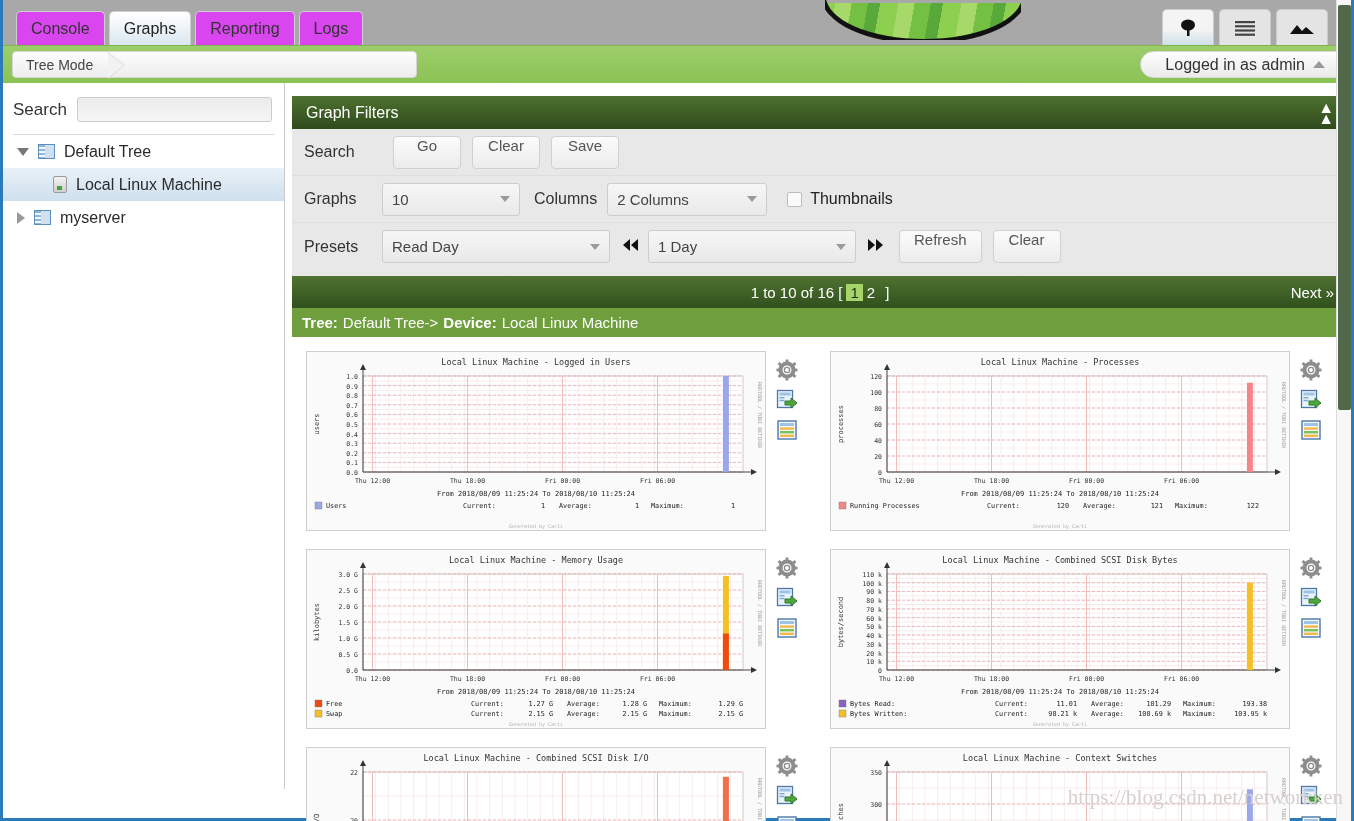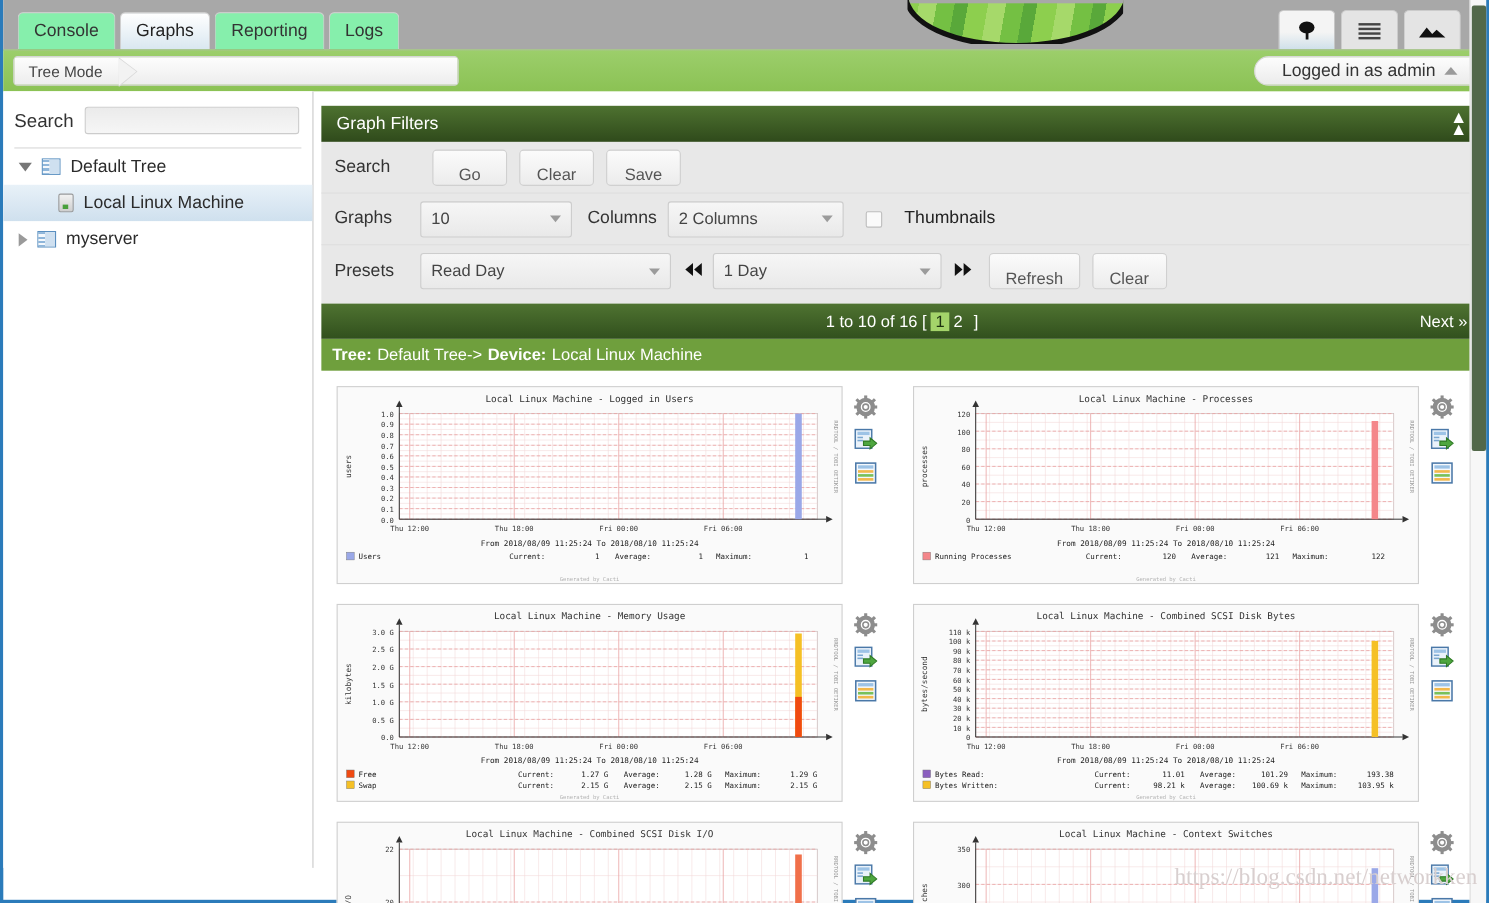--- a/index.html
+++ b/index.html
@@ -12,21 +12,21 @@
   }
   #app { position: relative; width: 1354px; height: 821px; background: #fff;
          border-left: 3px solid #2b7bba; border-right: 3px solid #2b7bba;
          border-bottom: 3px solid #2b7bba; }
 
   
   .topbar { position: absolute; left: 0; top: 0; width: 1348px; height: 45px;
             background: #a8a8a8; }
   .tabs { position: absolute; left: 13px; top: 11px; display: flex; gap: 4px; }
   .tab { height: 34px; padding: 0 14px; display: flex; align-items: center;
-         font-size: 16px; color: #333; background: #86efac;
+         font-size: 16px; color: #333; background: #d946ef;
          border-radius: 5px 5px 0 0; border: 1px solid #cfcfcf; border-bottom: none;
          cursor: pointer; }
   .tab.active { background: linear-gradient(#ffffff, #d9e7f0); color: #222; }
 
   .logo { position: absolute; left: 822px; top: 0; width: 196px; height: 40px;
           overflow: hidden; }
   .logo .arc { position: absolute; left: -4px; top: -52px; width: 206px; height: 96px;
                border-radius: 50%; overflow: hidden;
                background: repeating-linear-gradient(100deg,
                  #8dcf4e 0px, #8dcf4e 18px,
@@ -105,21 +105,21 @@
           border-bottom: 1px solid #dedede; }
   .frow:last-child { border-bottom: none; }
   .flabel { width: 78px; font-size: 16px; color: #333; }
   .txtbox { width: 280px; height: 33px; border:1px solid #cdcdcd; border-radius:3px;
             background: linear-gradient(#eeeeee,#f8f8f8); display:flex; align-items:center;
             padding: 0 8px; justify-content: space-between; }
   .txtbox .ph { font-size: 15px; color:#8d8d8d; }
   .btn { height: 33px; min-width: 68px; padding: 0 14px; margin-left: 11px;
          border:1px solid #d0d0d0; border-radius:4px;
          background: linear-gradient(#fbfbfb,#ececec); font-size: 15px; color:#555;
-         display:flex; align-items:flex-end; justify-content:center; cursor:pointer; }
+         display:flex; align-items:flex-start; justify-content:center; cursor:pointer; }
   .sel-box { height: 33px; border:1px solid #cdcdcd; border-radius:3px;
              background: linear-gradient(#f6f6f6,#e9e9e9); display:flex;
              align-items:center; justify-content:space-between; padding: 0 9px;
              font-size: 15px; color:#444; cursor:pointer; }
   .tri-sm { width:0;height:0;border-left:5px solid transparent;
             border-right:5px solid transparent;border-top:6px solid #9b9b9b; }
   .chk { width:15px;height:15px;border:1px solid #bdbdbd;border-radius:2px;background:#fafafa; }
 
   .pager { height: 32px; background: linear-gradient(#4f7331, #31501d); color:#fff;
            display:flex; align-items:center; justify-content:center; position:relative;
@@ -260,21 +260,21 @@
         <div class="sel-box" style="width:138px">
           <span>10</span>
           <span class="tri-sm"></span>
         </div>
         <div class="flabel" style="width:auto;margin:0 10px 0 14px;font-size:16px">Columns</div>
         <div class="sel-box" style="width:160px">
           <span>2 Columns</span>
           <span class="tri-sm"></span>
         </div>
         <div class="chk" style="margin-left:20px"></div>
-        <div style="margin-left:20px;font-size:16px">Thumbnails</div>
+        <div style="margin-left:8px;font-size:16px">Thumbnails</div>
       </div>
 
       <div class="frow">
         <div class="flabel">Presets</div>
         <div class="sel-box" style="width:228px">
           <span>Read Day</span>
           <span class="tri-sm"></span>
         </div>
         <div style="margin:0 8px 0 12px;cursor:pointer">
           <svg width="18" height="14" viewBox="0 0 18 14">

